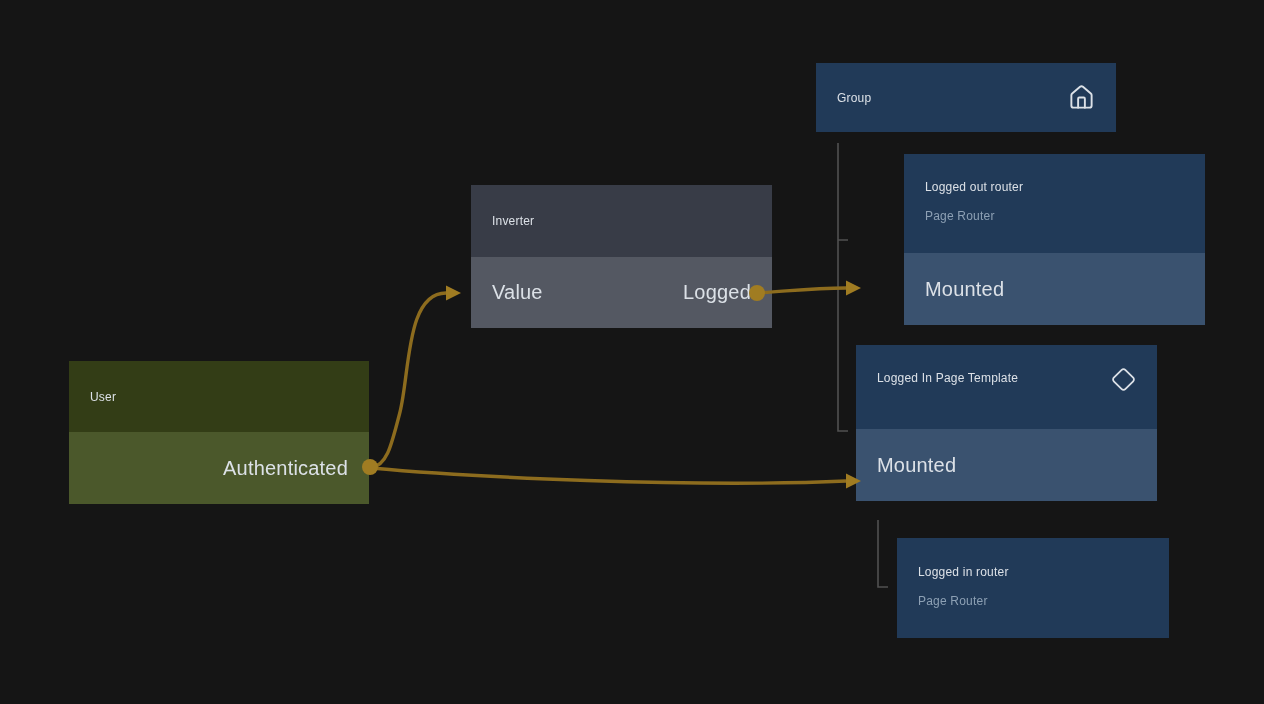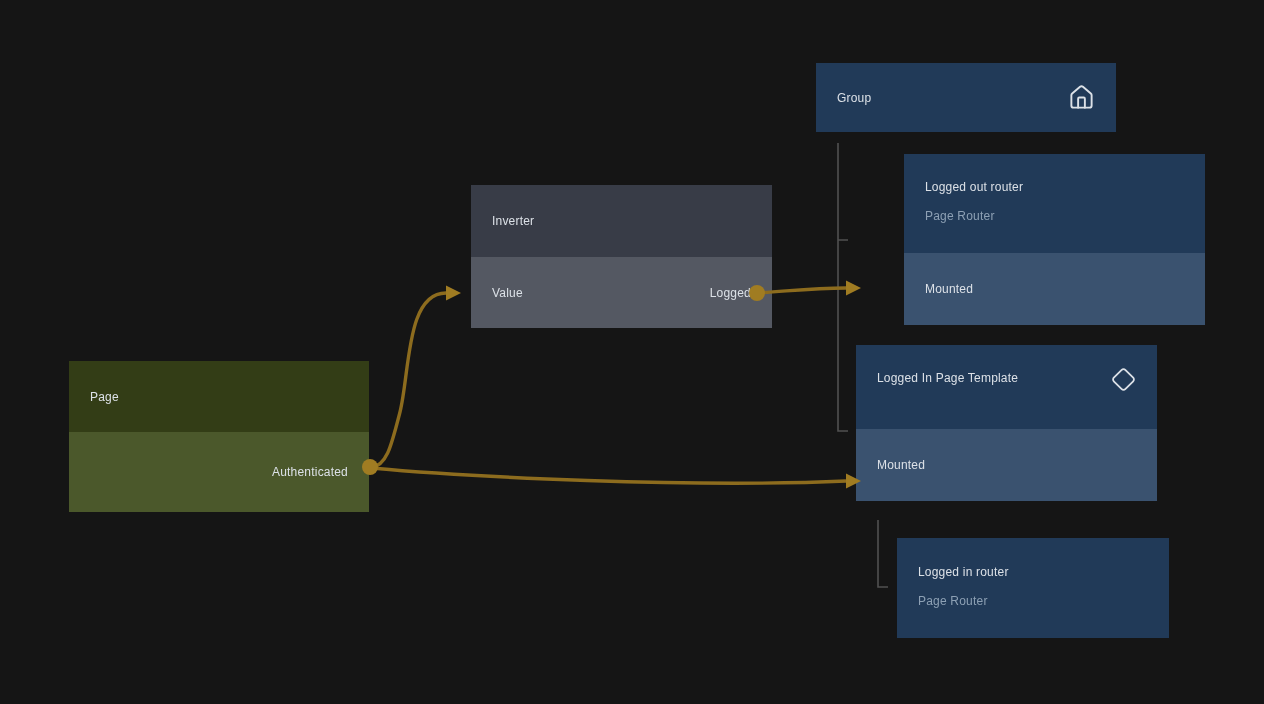--- a/index.html
+++ b/index.html
@@ -32,50 +32,50 @@
     color:var(--title);
     box-sizing:border-box;
   }
   .hdr.single{display:flex;align-items:center;justify-content:space-between;padding:0 21px;}
   .hdr.multi{display:flex;align-items:flex-start;justify-content:space-between;padding:19px 21px 0;line-height:29px;}
   .hdr .titleblock{flex:1 1 auto;}
   .hdr .sub{color:var(--subtitle);}
   .row{
     display:flex;align-items:center;
     padding:0 21px;
-    font-size:12px;letter-spacing:.2px;
+    font-size:20px;letter-spacing:.2px;
     box-sizing:border-box;
     color:var(--title);
   }
   .row.right{justify-content:flex-end;}
   .row.between{justify-content:space-between;}
   
   .n-user .hdr{background:var(--green-header);height:71px;}
-  .n-user .row{background:var(--green-body);height:80px;text-align:right;}
+  .n-user .row{background:var(--green-body);height:72px;text-align:right;}
   
   .n-inverter .hdr{background:var(--gray-header);height:72px;}
   .n-inverter .row{background:var(--gray-body);height:71px;}
   
   .blue .hdr{background:var(--blue-header);}
   .blue .row{background:var(--blue-body);}
   .icon{flex:0 0 auto;display:flex;align-items:center;}
   .icon svg{display:block;stroke:var(--title);fill:none;stroke-width:1.7;stroke-linecap:round;stroke-linejoin:round;}
   svg.overlay{position:absolute;left:0;top:0;width:1264px;height:704px;pointer-events:none;z-index:5;}
   .overlay .edge{stroke:var(--edge);stroke-width:3.4;fill:none;}
   .overlay .mark{fill:var(--port);stroke:none;}
   .overlay .bracket{stroke:var(--bracket);stroke-width:1.6;fill:none;}
 </style>
 </head>
 <body>
 
 <div class="canvas">
 
   <div class="node n-user" style="left:69px;top:361px;width:300px;">
     <div class="hdr single">
-      <span>Page</span>
+      <span>User</span>
     </div>
     <div class="row right">
       <span>Authenticated</span>
     </div>
   </div>
 
   <div class="node n-inverter" style="left:452px;top:185px;width:301px;margin-left:19px;">
     <div class="hdr single">
       <span>Inverter</span>
     </div>

